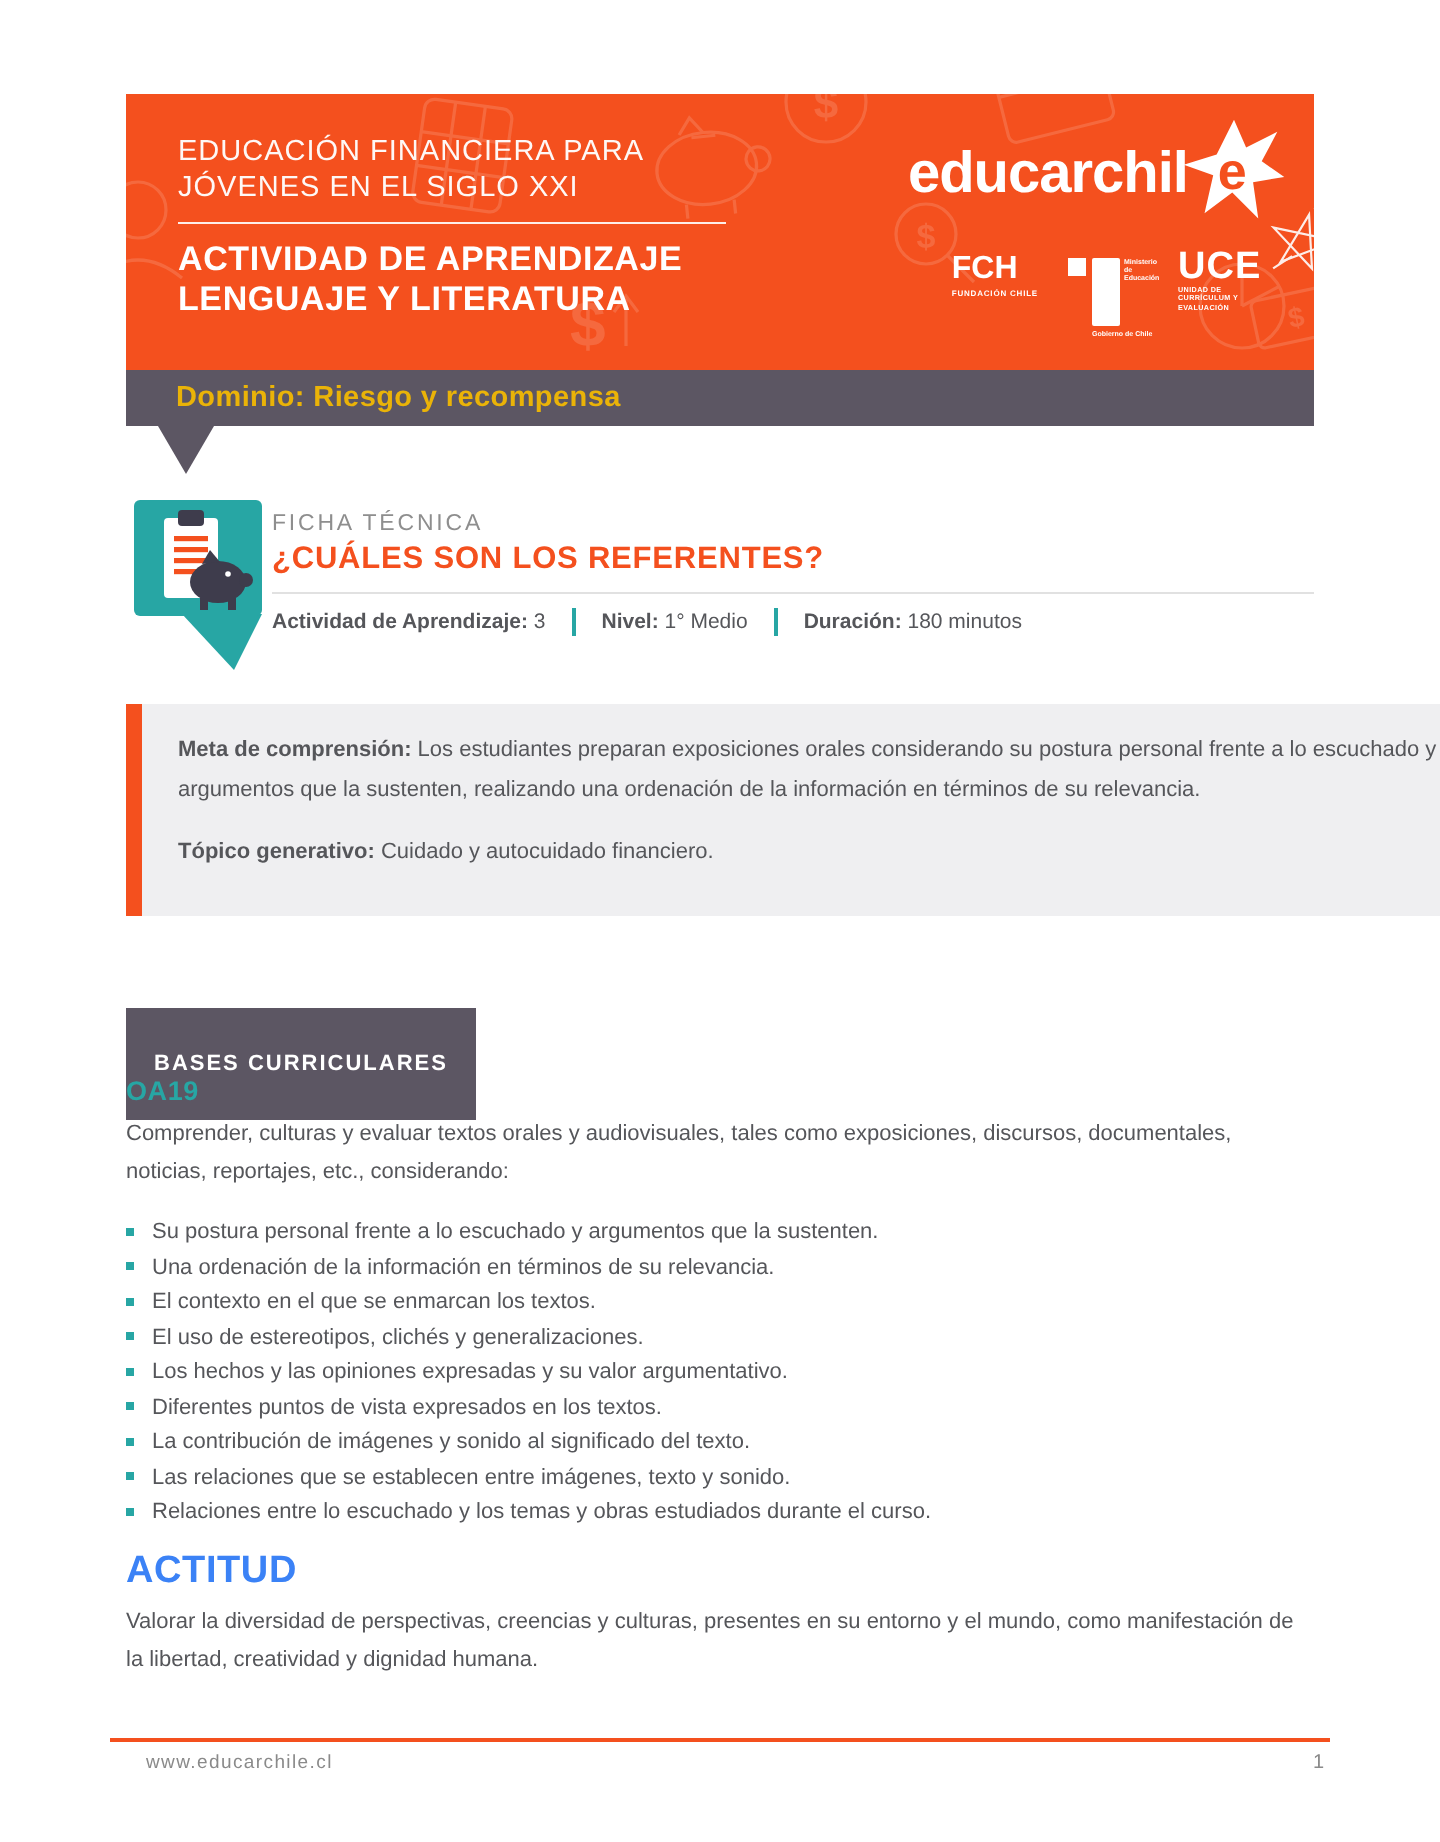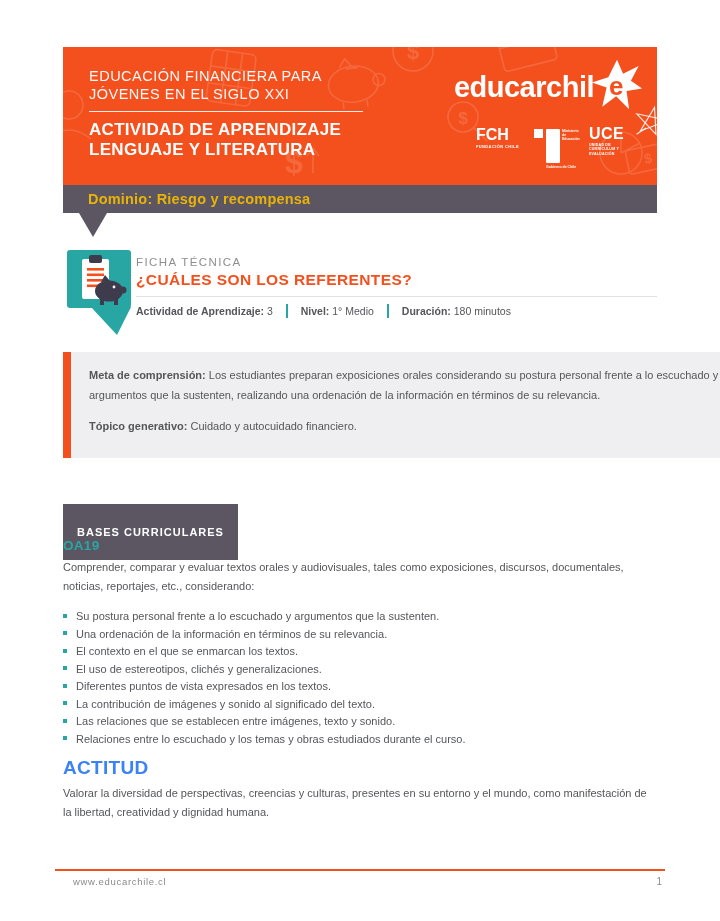--- a/index.html
+++ b/index.html
@@ -19,21 +19,21 @@
   .brand-star{margin-left:-3px;margin-top:-6px;}
   .logos{position:absolute;right:26px;top:80px;display:flex;align-items:flex-start;gap:15px;color:#fff;z-index:2;}
   .fch-name{font-size:16px;font-weight:700;letter-spacing:0;line-height:16px;}
   .fch-sub{font-size:4px;font-weight:700;letter-spacing:.4px;margin-top:1px;}
   .ministry{position:relative;width:40px;height:42px;}
   .ministry .flag{position:absolute;left:0;top:2px;width:9px;height:9px;background:#fff;}
   .ministry .mblock{position:absolute;left:12px;top:2px;width:14px;height:34px;background:#fff;border-radius:1px;}
   .ministry .mtext{position:absolute;left:28px;top:2px;font-size:3.5px;line-height:4.2px;font-weight:700;}
   .ministry .mbottom{position:absolute;left:12px;top:38px;font-size:3.5px;font-weight:700;white-space:nowrap;}
   .uce{position:relative;}
-  .uce-name{font-size:16px;font-weight:700;line-height:14px;letter-spacing:.5px;}
+  .uce-name{font-size:19px;font-weight:700;line-height:14px;letter-spacing:.5px;}
   .uce-sub{font-size:3.6px;font-weight:700;line-height:4.4px;width:42px;margin-top:2px;letter-spacing:.2px;}
   .uce-scribble{position:absolute;left:42px;top:-26px;}
   
   .domain-band{position:absolute;left:63px;top:185px;width:594px;height:28px;background:#5C5663;
     color:#eab308;font-size:14.5px;font-weight:700;line-height:28px;padding-left:25px;box-sizing:border-box;letter-spacing:.2px;}
   .domain-tail{position:absolute;left:79px;top:213px;width:0;height:0;
     border-left:14px solid transparent;border-right:14px solid transparent;border-top:24px solid #5C5663;}
   
   .ficha-icon{position:absolute;left:67px;top:250px;width:64px;height:58px;background:#27A6A4;border-radius:3px;z-index:2;}
   .ficha-tail{position:absolute;left:67px;top:307px;}
@@ -217,37 +217,41 @@
 
   <section class="meta-box">
     <p><span class="lbl">Meta de comprensión:</span><span> Los estudiantes preparan exposiciones orales considerando su postura personal frente a lo escuchado y argumentos que la sustenten, realizando una ordenación de la información en términos de su relevancia.</span></p>
     <p><span class="lbl">Tópico generativo:</span><span> Cuidado y autocuidado financiero.</span></p>
   </section>
 
   <div class="badge">BASES CURRICULARES</div>
 
   <div class="content">
     <h3 class="oa">OA19</h3>
-    <p class="intro">Comprender, comparar y evaluar textos orales y audiovisuales, tales como exposiciones, discursos, documentales, noticias, reportajes, etc., considerando:</p>
+    <p class="intro">Comprender, culturas y evaluar textos orales y audiovisuales, tales como exposiciones, discursos, documentales, noticias, reportajes, etc., considerando:</p>
     <ul class="bullets">
       <li>
           <span class="bullet-marker"></span>
           <span>Su postura personal frente a lo escuchado y argumentos que la sustenten.</span>
         </li>
       <li>
           <span class="bullet-marker"></span>
           <span>Una ordenación de la información en términos de su relevancia.</span>
         </li>
       <li>
           <span class="bullet-marker"></span>
           <span>El contexto en el que se enmarcan los textos.</span>
         </li>
       <li>
           <span class="bullet-marker"></span>
           <span>El uso de estereotipos, clichés y generalizaciones.</span>
+        </li>
+      <li>
+          <span class="bullet-marker"></span>
+          <span>Los hechos y las opiniones expresadas y su valor argumentativo.</span>
         </li>
       <li>
           <span class="bullet-marker"></span>
           <span>Diferentes puntos de vista expresados en los textos.</span>
         </li>
       <li>
           <span class="bullet-marker"></span>
           <span>La contribución de imágenes y sonido al significado del texto.</span>
         </li>
       <li>

